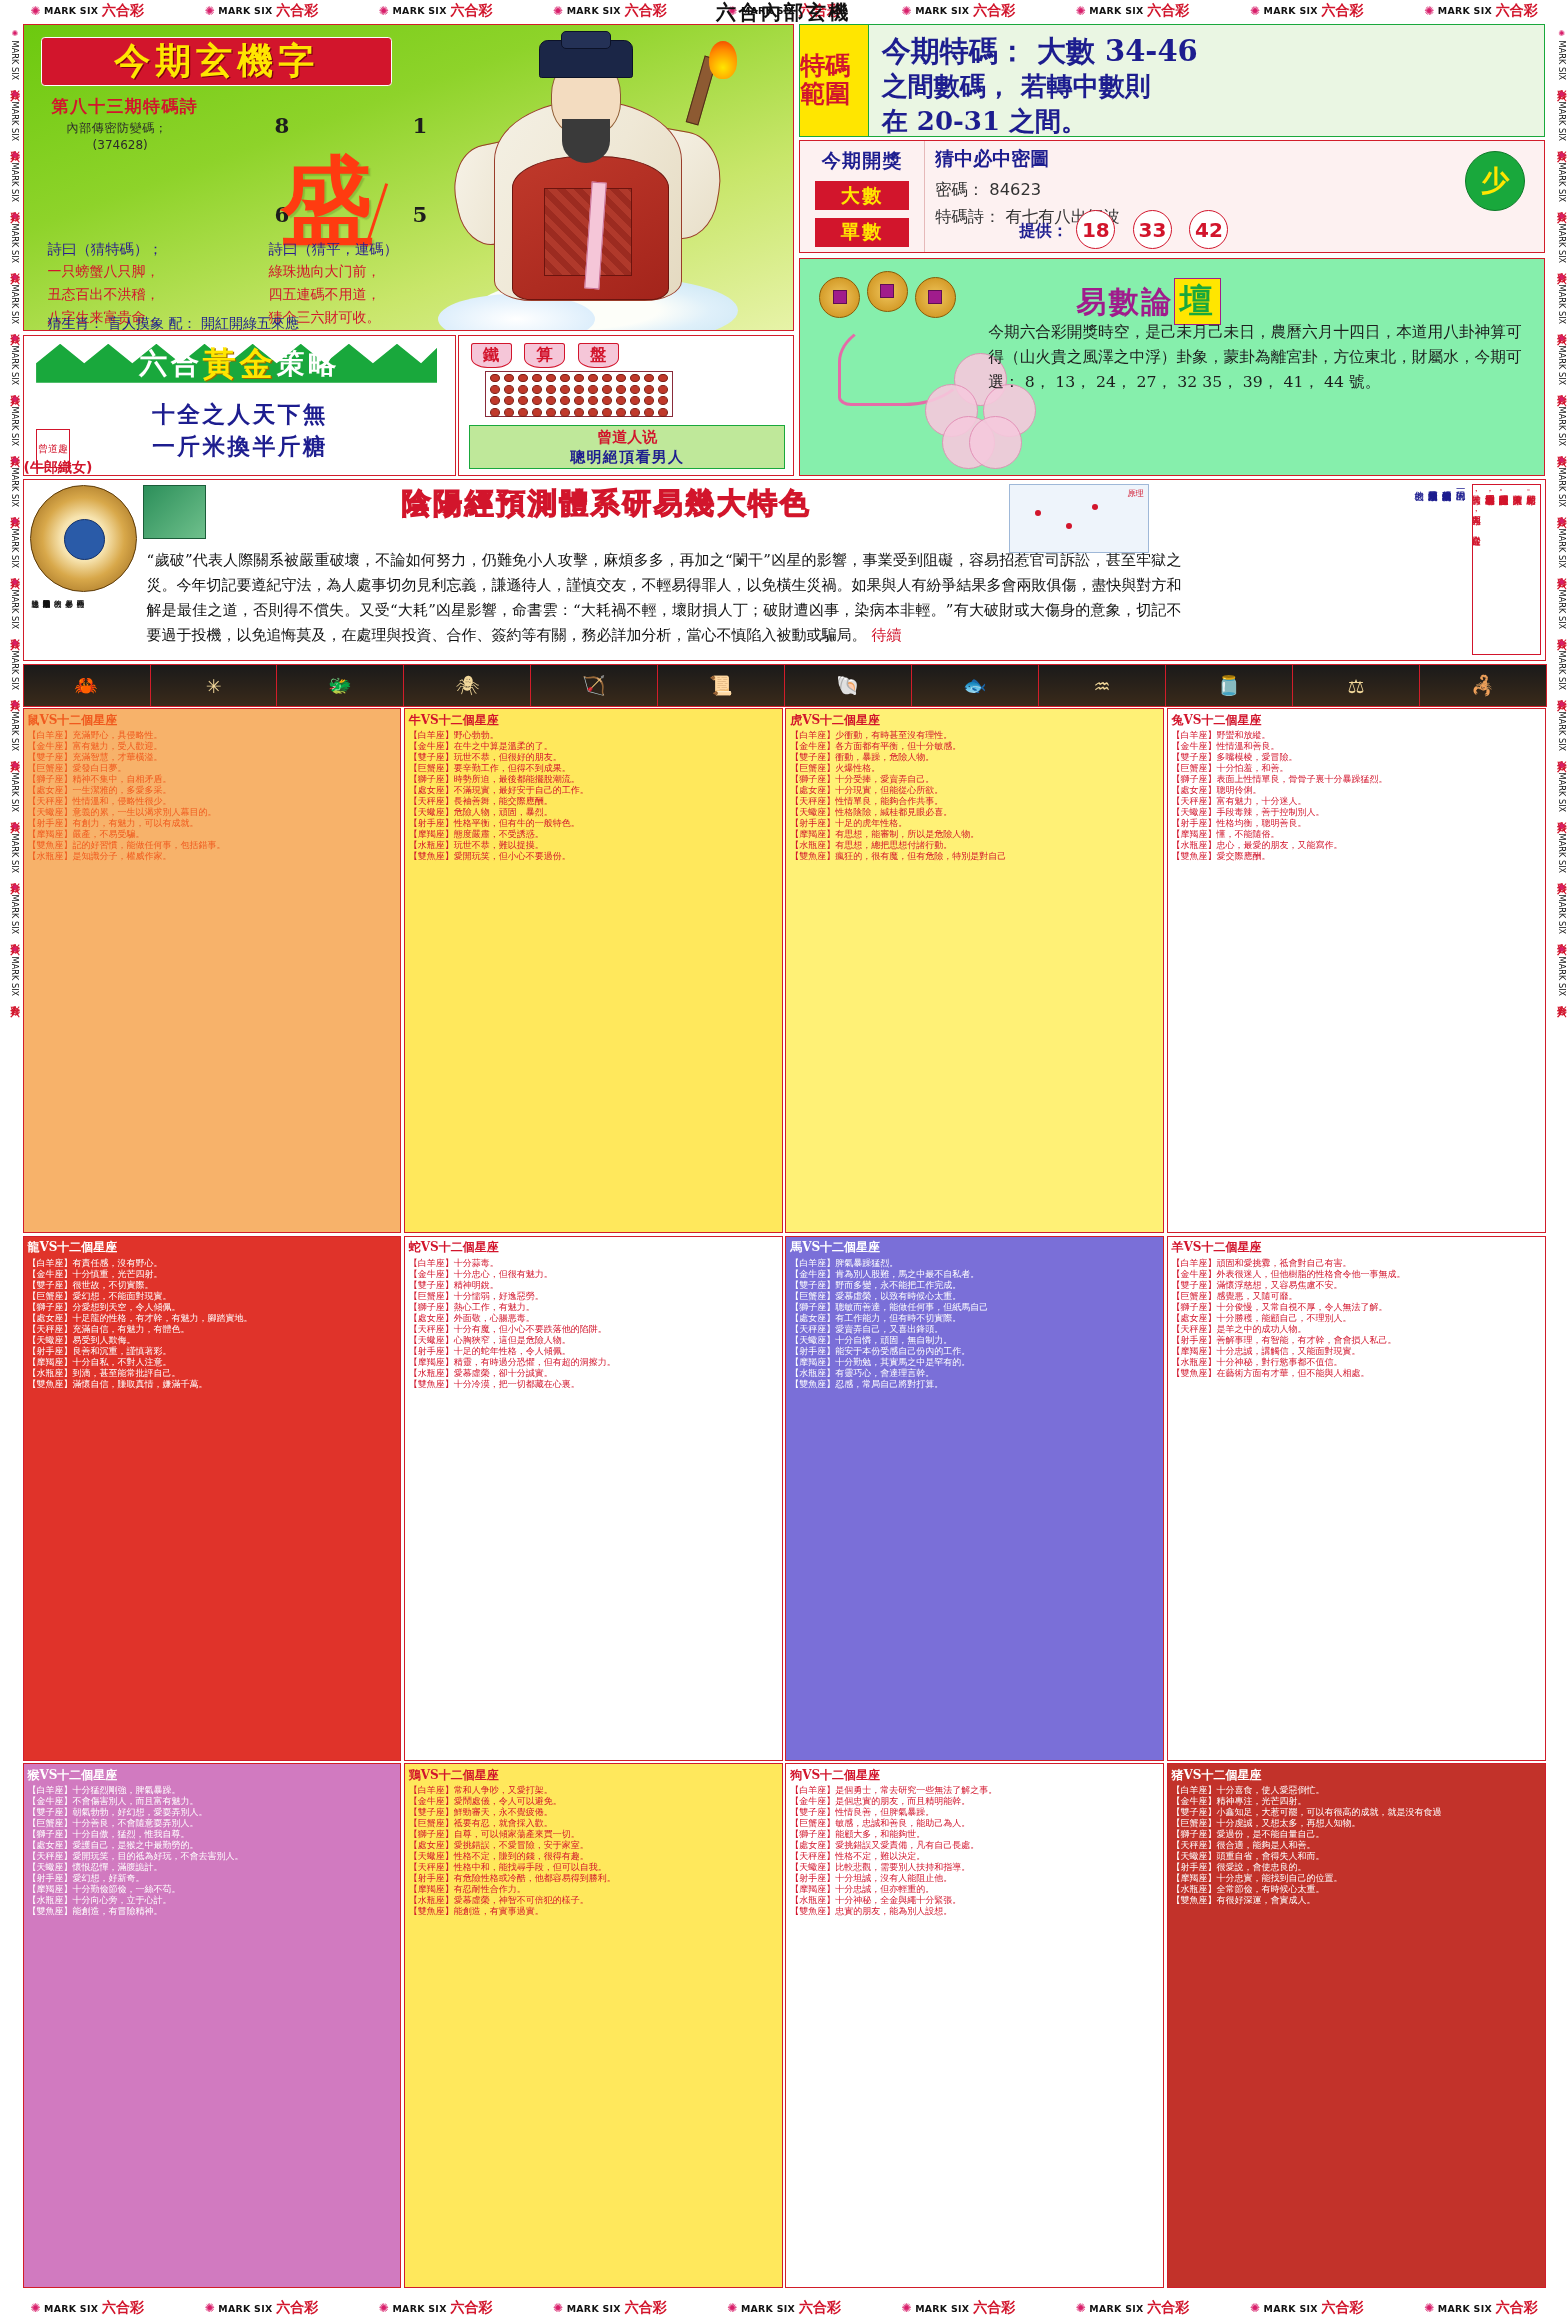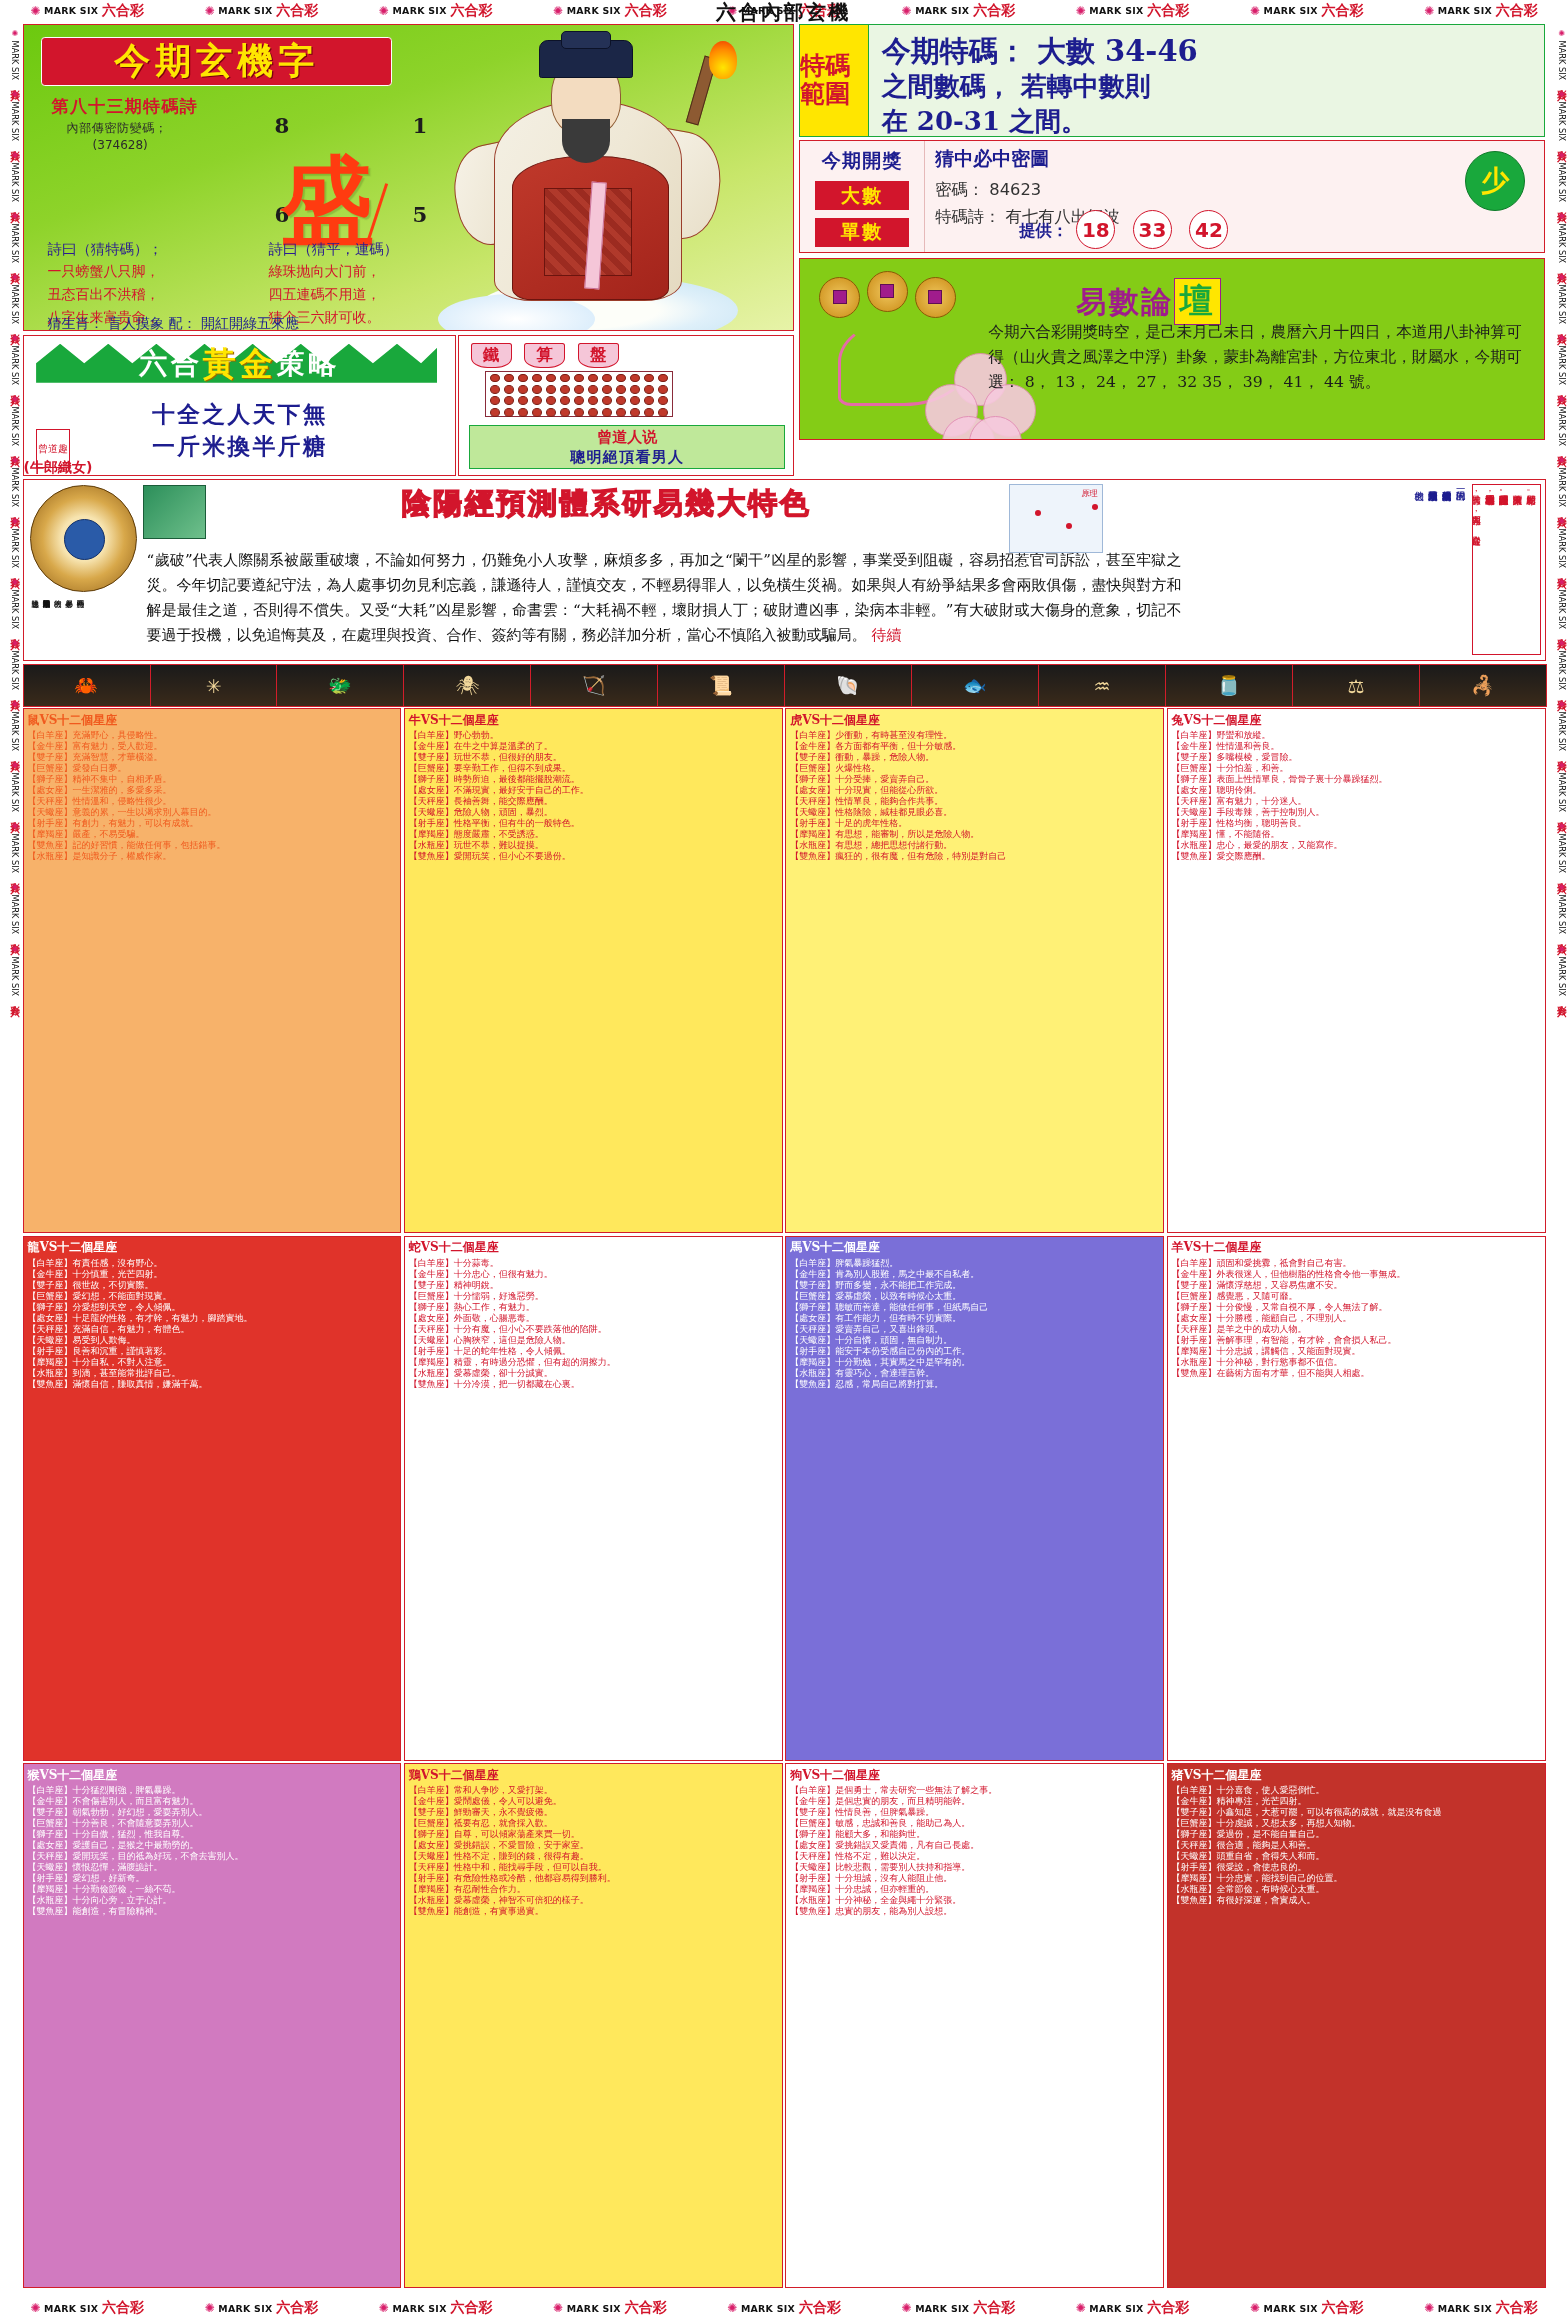--- a/index.html
+++ b/index.html
@@ -304,22 +304,22 @@
   }
   .dr-provide { position:absolute; left:94px; top:79px; font-size:16.3px; color:#1d1d8f; font-weight:bold; }
   .circle-char {
     position:absolute; right:19px; top:10px; width:60px; height:60px; border-radius:50%;
     background:#19a83c; color:#ffe600; border:1.9px solid #0d7a28;
     display:flex; align-items:center; justify-content:center;
     font-size:28px; font-weight:bold; font-family:"DejaVu Serif", serif;
   }
 
   .yishu {
-    position:absolute; left:778px; top:237px; width:746px; height:182px;
-    background:#84cc16; border:1.9px solid #d21d2a; overflow:hidden;padding-left:7px;
+    position:absolute; left:778px; top:237px; width:746px; height:218px;
+    background:#86efac; border:1.9px solid #d21d2a; overflow:hidden;padding-left:7px;
   }
   .yishu-title {
     position:absolute; left:276px; top:19px;
     font-size:30px; font-weight:bold; color:#a01c8c; letter-spacing:2.5px;
     font-family:"DejaVu Serif", serif;
   }
   .yishu-title .box {
     display:inline-block; background:#ffe600; color:#19a83c;
     border:1.9px solid #a01c8c; padding:0 5px; font-size:33px;
   }
@@ -387,21 +387,21 @@
     font-family:"DejaVu Serif", serif;
   }
   .art-body {
     position:absolute; left:123px; top:68px; width:1035px;
     font-size:15px; line-height:25px; color:#111;
     text-align:justify;
     font-family:"DejaVu Serif", serif;
   }
   .art-body .cont { color:#d2152c; }
   .chart-thumb {
-    position:absolute; left:985px; top:3.8px; width:94px; height:69px;
+    position:absolute; left:985px; top:3.8px; width:140px; height:69px;
     background:#eef4fb; border:1.3px solid #9fb8d8;
   }
   .chart-thumb .dot { position:absolute; width:6.3px; height:6.3px; border-radius:50%; background:#d2152c; }
   .chart-thumb .lbl { position:absolute; right:3.8px; top:2.5px; font-size:8.2px; color:#d2152c; }
   .vn-col-wrap {
     position:absolute; left:6.3px; top:114px; width:113px; height:63px;
     display:flex; gap:2.5px;
   }
   .vn-col { writing-mode:vertical-rl; text-orientation:upright; font-size:7.5px; line-height:8.8px; color:#111; }
   .red-side {

